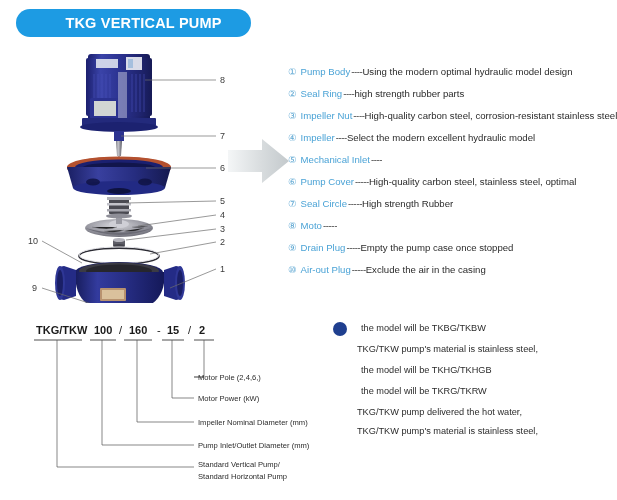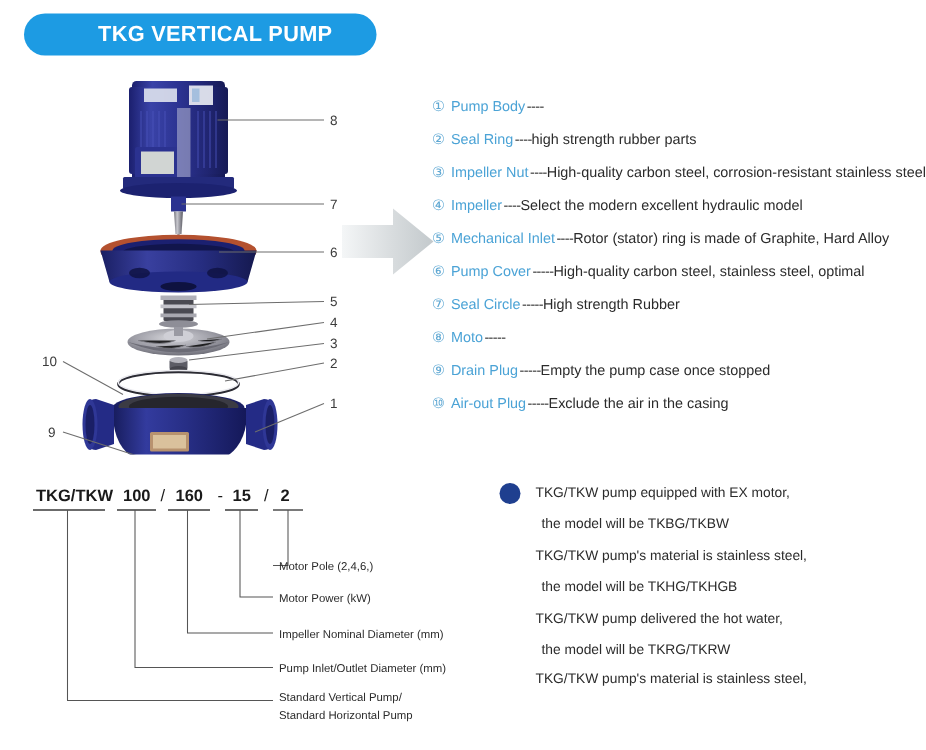--- a/index.html
+++ b/index.html
@@ -96,21 +96,21 @@
     color: #333333;
     letter-spacing: -0.4px;
   }
   .comp-desc {
     color: #2b2b2b;
   }
 
   
   #model-breakdown {
     position: absolute;
-    left: 12px;
+    left: 24px;
     top: 312px;
     width: 320px;
     height: 182px;
   }
   #model-svg { display: block; }
   .model-token {
     font-family: "Liberation Sans", sans-serif;
     font-size: 11px;
     font-weight: bold;
     fill: #1a1a1a;
@@ -355,20 +355,21 @@
     <polygon points="0,14 34,14 34,3 61,25 34,47 34,36 0,36" fill="url(#arrowGrad)"></polygon>
   </svg>
 </div>
 
 <div id="component-list">
 
 <div class="comp-row">
       <span class="comp-index">①</span>
       <span class="comp-name">Pump Body</span>
       <span class="comp-dash"> ----</span>
+      <span class="comp-desc">Using the modern optimal hydraulic model design</span>
     </div>
     <div class="comp-row">
       <span class="comp-index">②</span>
       <span class="comp-name">Seal Ring</span>
       <span class="comp-dash"> ----</span>
       <span class="comp-desc">high strength rubber parts</span>
     </div>
     <div class="comp-row">
       <span class="comp-index">③</span>
       <span class="comp-name">Impeller Nut</span>
@@ -378,21 +379,20 @@
     <div class="comp-row">
       <span class="comp-index">④</span>
       <span class="comp-name">Impeller</span>
       <span class="comp-dash"> ----</span>
       <span class="comp-desc">Select the modern excellent hydraulic model</span>
     </div>
     <div class="comp-row">
       <span class="comp-index">⑤</span>
       <span class="comp-name">Mechanical Inlet</span>
       <span class="comp-dash"> ----</span>
-      <span class="comp-desc">Rotor (stator) ring is made of Graphite, Hard Alloy</span>
     </div>
     <div class="comp-row">
       <span class="comp-index">⑥</span>
       <span class="comp-name">Pump Cover</span>
       <span class="comp-dash"> -----</span>
       <span class="comp-desc">High-quality carbon steel, stainless steel, optimal</span>
     </div>
     <div class="comp-row">
       <span class="comp-index">⑦</span>
       <span class="comp-name">Seal Circle</span>
@@ -448,21 +448,20 @@
     <text class="model-label" id="lbl2" x="174" y="113">Impeller Nominal Diameter (mm)</text>
     <text class="model-label" id="lbl3" x="174" y="136">Pump Inlet/Outlet Diameter (mm)</text>
     <text class="model-label" id="lbl4" x="174" y="155">Standard Vertical Pump/</text>
     <text class="model-label" id="lbl5" x="174" y="167">Standard Horizontal Pump</text>
   </svg>
 </div>
 
 <div id="variant-notes">
   <div id="variant-bullet" style="background: rgb(31, 63, 143);"></div>
   <div id="variant-lines">
-      <div class="variant-line"><span>TKG/TKW pump equipped with EX motor,</span></div>
       <div class="variant-line indent"><span>the model will be TKBG/TKBW</span></div>
       <div class="variant-line"><span>TKG/TKW pump's material is stainless steel,</span></div>
       <div class="variant-line indent"><span>the model will be TKHG/TKHGB</span></div>
+      <div class="variant-line indent"><span>the model will be TKRG/TKRW</span></div>
       <div class="variant-line"><span>TKG/TKW pump delivered the hot water,</span></div>
-      <div class="variant-line indent"><span>the model will be TKRG/TKRW</span></div>
       <div class="variant-line tight"><span>TKG/TKW pump's material is stainless steel,</span></div>
     </div>
 </div>
 
 </body></html>

